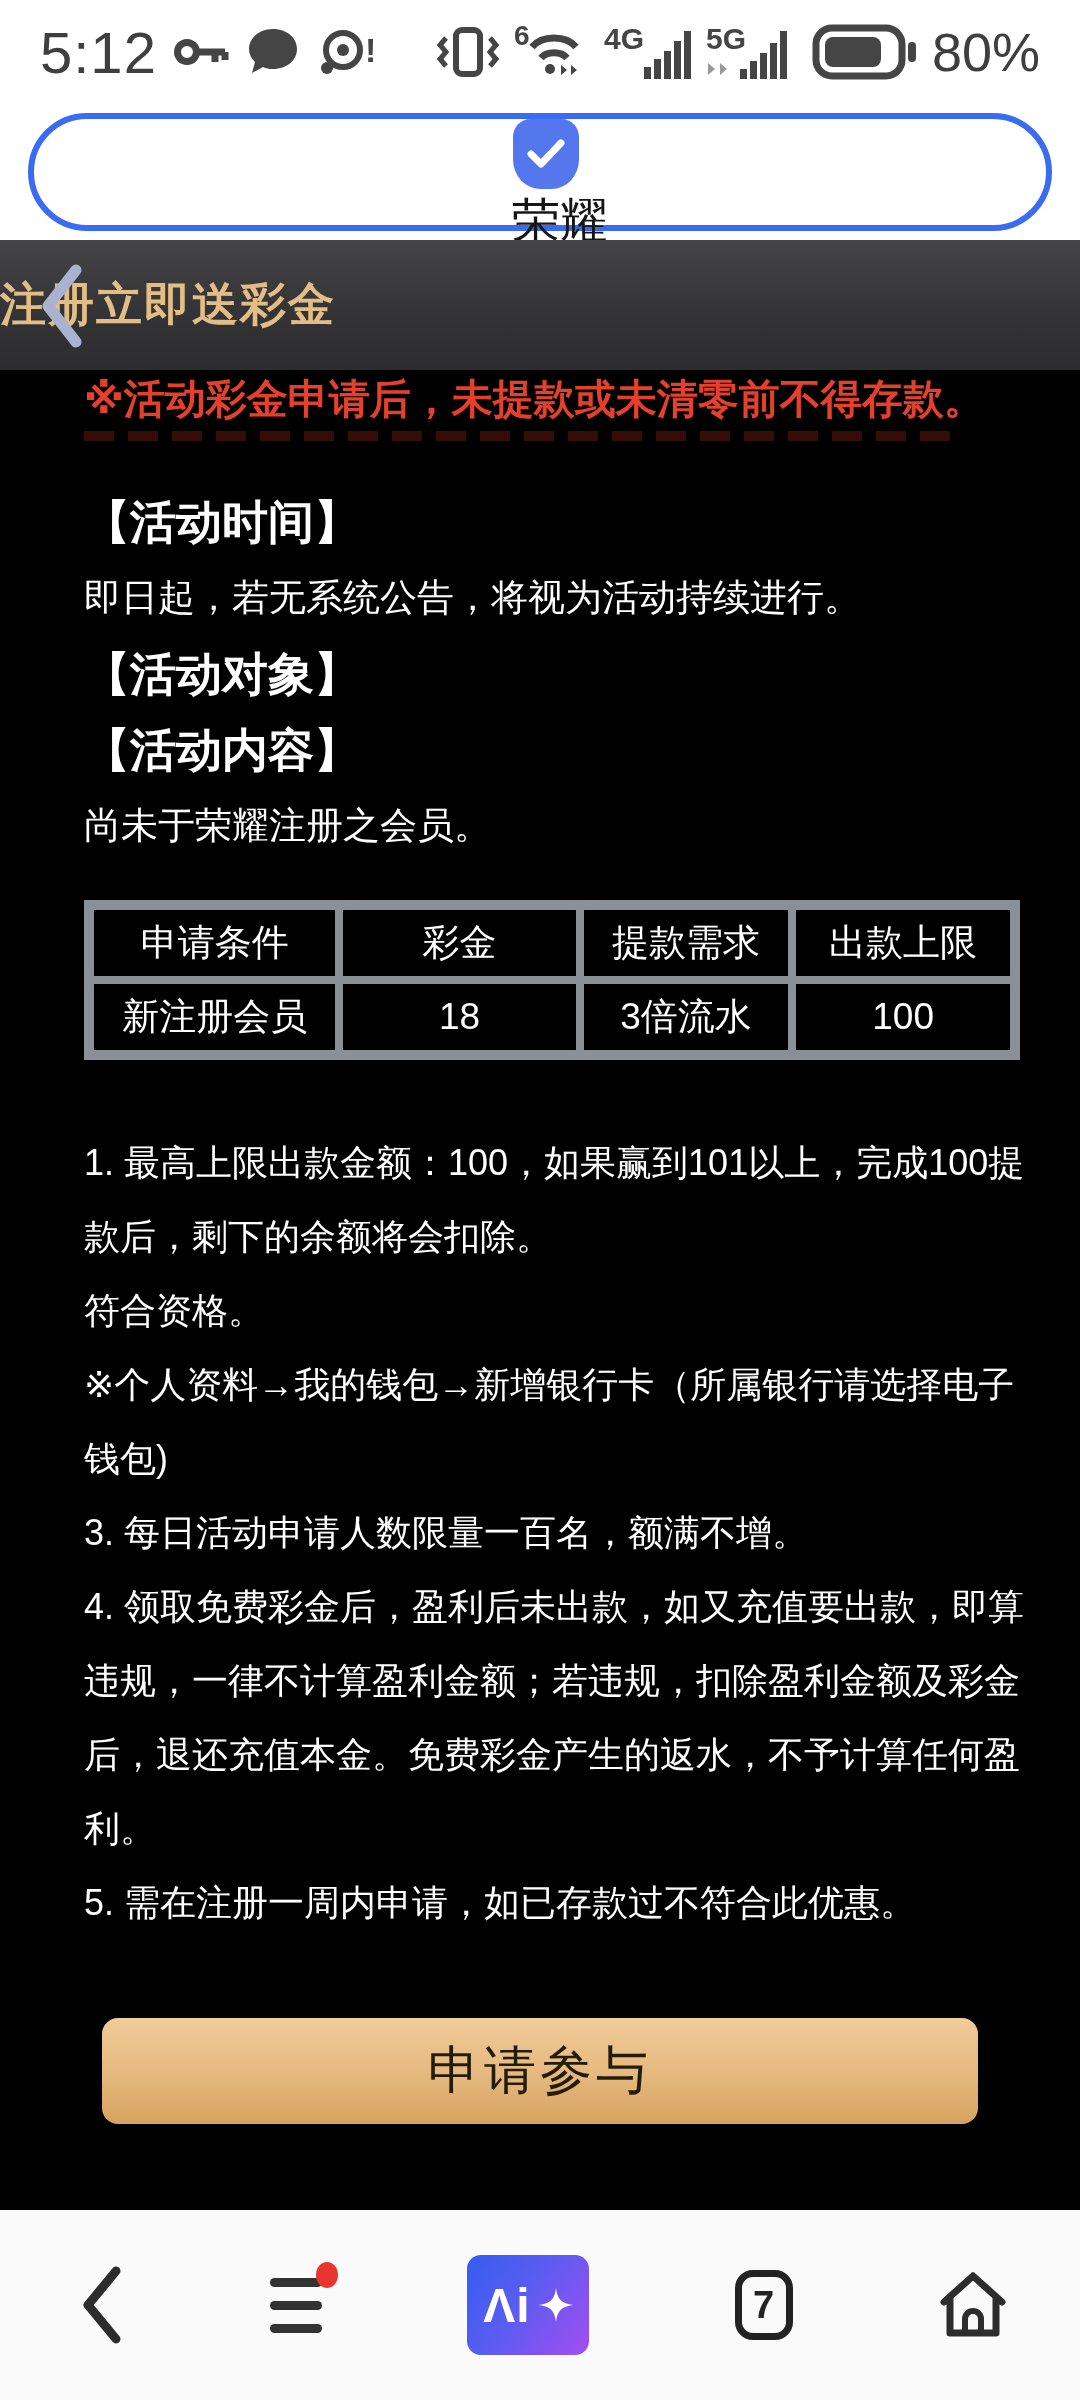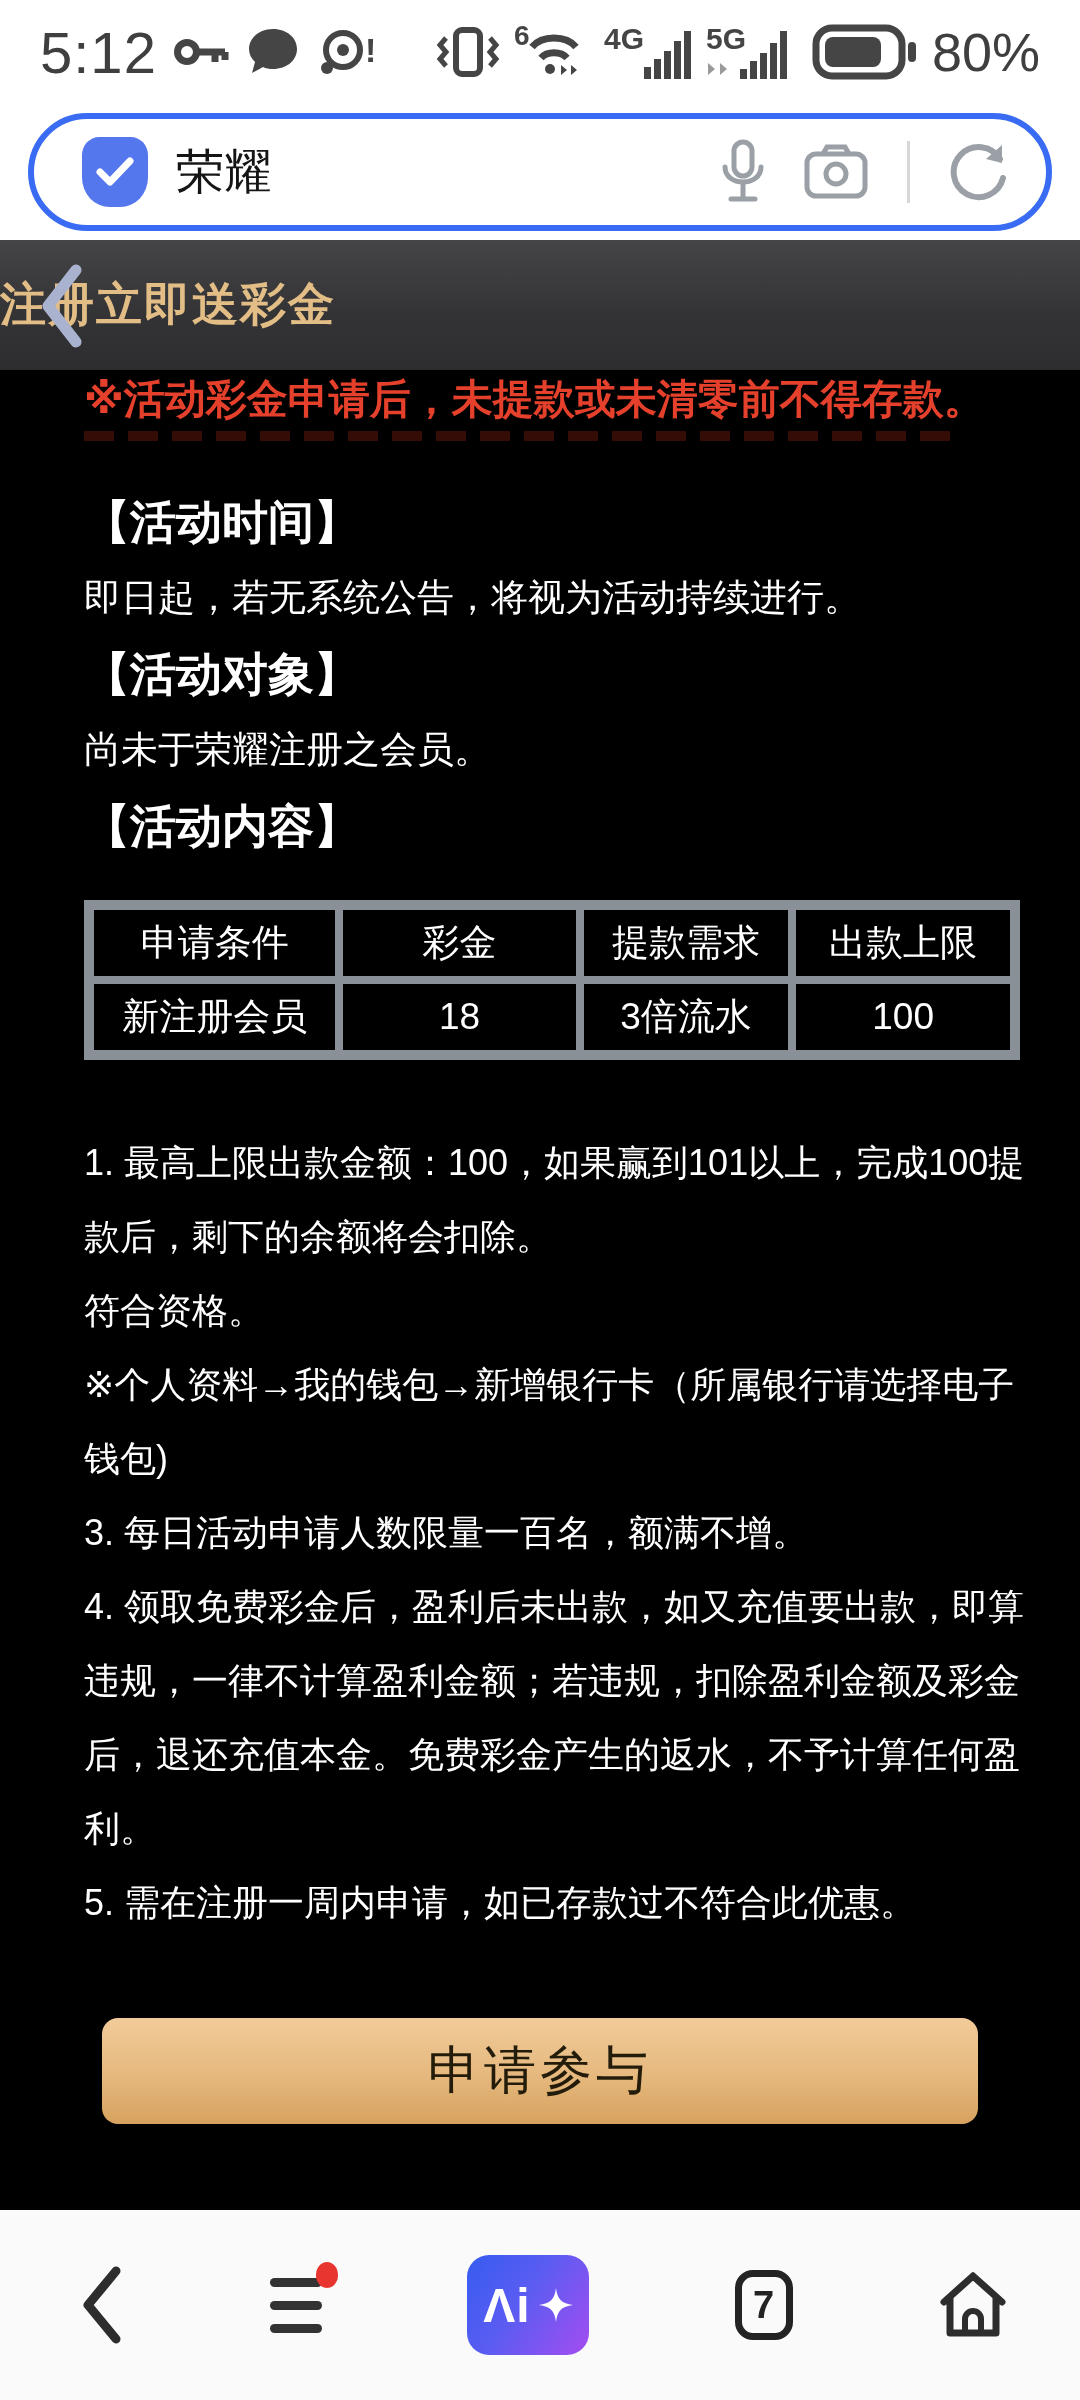--- a/index.html
+++ b/index.html
@@ -8,21 +8,21 @@
 
   
   .topzone { position:absolute; top:0; left:0; width:1080px; height:240px; background:#ffffff; }
   .statusbar { position:absolute; top:10px; left:0; width:1080px; height:84px; display:flex; align-items:center; justify-content:space-between; padding:0 40px; color:#454545; }
   .sb-left { display:flex; align-items:center; gap:16px; }
   .sb-right { display:flex; align-items:center; gap:14px; }
   .sb-time { font-size:58px; font-weight:500; color:#3f3f3f; letter-spacing:1px; }
   .sb-batt-pct { font-size:54px; font-weight:500; color:#3f3f3f; }
   .sb-ico { display:block; }
 
-  .searchbar { position:absolute; top:113px; left:28px; width:1024px; height:118px; background:#fff; border:6px solid #3a6cf3; border-radius:60px; display:flex; align-items:center; padding:0 36px 0 48px; }
+  .searchbar { position:absolute; top:113px; left:28px; width:1024px; height:118px; background:#fff; border:6px solid #3a6cf3; border-radius:60px; display:flex; align-items:center; padding:0 36px 0 48px;flex-direction:column; }
   .badge { width:66px; height:70px; background:#5577ee; border-radius:26% 26% 42% 42%; display:flex; align-items:center; justify-content:center; flex:0 0 auto; }
   .badge svg { display:block; }
   .query { font-size:48px; color:#151515; font-weight:500; margin-left:28px; flex:1 1 auto; }
   .sb-icons { display:flex; align-items:center; gap:38px; }
   .vdiv { width:3px; height:62px; background:#d7d7d7; }
 
   
   .appbar { position:absolute; top:240px; left:0; width:1080px; height:130px; background:linear-gradient(180deg,#454547 0%,#343436 55%,#2d2d2f 100%); display:flex; align-items:center; justify-content:flex-start; }
   .backchev { position:absolute; left:38px; top:24px; }
   .apptitle { font-size:46px; font-weight:700; color:#e3bd86; letter-spacing:2px; }
@@ -43,21 +43,21 @@
   td.c0{width:27%;} td.c1{width:26%;} td.c2{width:23%;} td.c3{width:24%;}
 
   .applybtn { display:block; margin:78px 0 0 18px; width:876px; height:106px; border:none; border-radius:16px; background:linear-gradient(180deg,#f1cb99 0%,#e5b87e 55%,#d7a25e 100%); color:#241c0b; font-size:52px; font-family:inherit; letter-spacing:4px; }
 
   
   .bottomnav { position:absolute; top:2210px; left:0; width:1080px; height:190px; background:#fafafa; display:flex; align-items:center; justify-content:space-between; padding:0 72px 0 80px; }
   .navitem { display:flex; align-items:center; justify-content:center; position:relative; }
   .burger { display:flex; flex-direction:column; gap:14px; }
   .burger .bar { width:52px; height:9px; border-radius:5px; background:#333; }
   .burger .dot { position:absolute; top:-16px; right:-16px; width:22px; height:26px; border-radius:50%; background:#e83530; }
-  .aibtn { width:122px; height:100px; border-radius:22px; background:linear-gradient(125deg,#3a5cf0 5%,#5b5cf2 45%,#a44df0 100%); display:flex; align-items:center; justify-content:center; gap:8px; }
+  .aibtn { width:122px; height:100px; border-radius:14px; background:linear-gradient(125deg,#3a5cf0 5%,#5b5cf2 45%,#a44df0 100%); display:flex; align-items:center; justify-content:center; gap:8px; }
   .aibtn .ai-text { color:#fff; font-size:48px; font-weight:700; letter-spacing:1px; }
   .tabcounter { width:58px; height:70px; border:7px solid #232323; border-radius:18px; display:flex; align-items:center; justify-content:center; }
   .tabcounter span { font-size:38px; font-weight:700; color:#232323; }
 </style>
 </head>
 <body>
 
 <div class="page">
 
   <div class="topzone">
@@ -152,22 +152,22 @@
   </div>
 
   <div class="content">
     <div class="warning">※活动彩金申请后，未提款或未清零前不得存款。</div>
     <div class="ghostline"></div>
 
     <div class="blocks" id="blocks">
         <div class="line heading">【活动时间】</div>
         <div class="line">即日起，若无系统公告，将视为活动持续进行。</div>
         <div class="line heading">【活动对象】</div>
+        <div class="line heading">【活动内容】</div>
         <div class="line">尚未于荣耀注册之会员。</div>
-        <div class="line heading">【活动内容】</div>
       </div>
 
     <table class="promo">
       <tbody id="tbody">
           <tr class="hd">
             <td class="c0">申请条件</td>
             <td class="c1">彩金</td>
             <td class="c2">提款需求</td>
             <td class="c3">出款上限</td>
           </tr>

